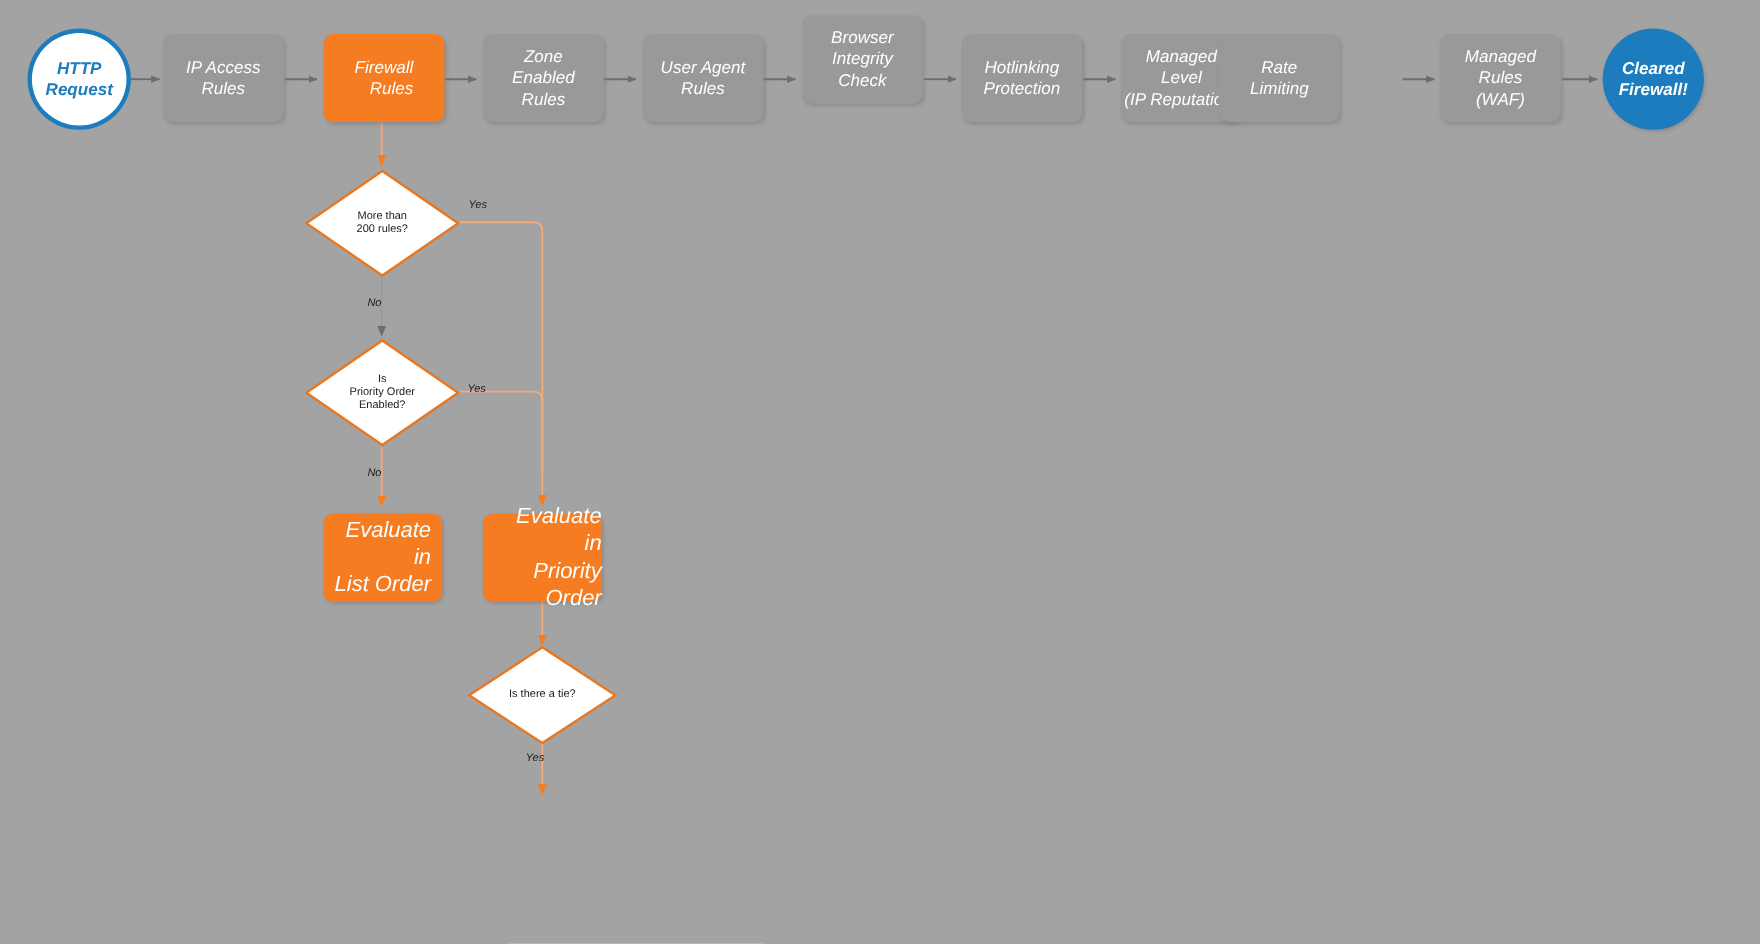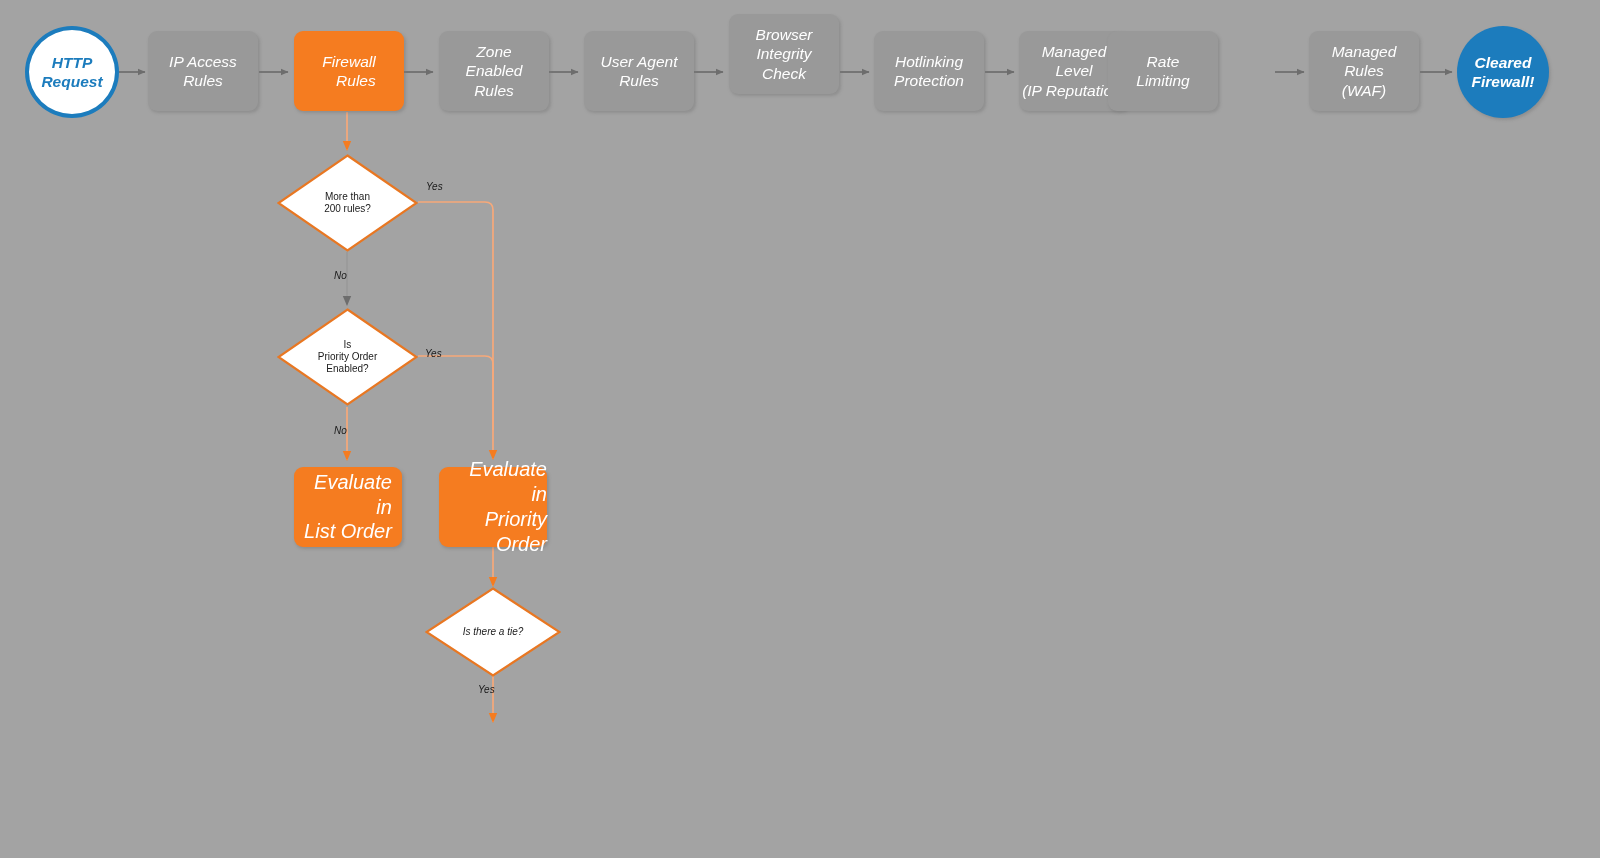--- a/index.html
+++ b/index.html
@@ -234,21 +234,21 @@
 
   <div class="diamond" style="left:277px; top:308px; width:141px; height:98px;">
     <svg class="shape" viewBox="0 0 141 98" preserveAspectRatio="none">
       <polygon points="70.5,1.5 139.5,49 70.5,96.5 1.5,49" fill="#ffffff" stroke="#E87722" stroke-width="2.2"></polygon>
     </svg>
     <div class="label">Is
 Priority Order
 Enabled?</div>
   </div>
 
-  <div class="diamond" style="left:425px; top:587px; width:136px; height:90px;font-style:italic;">
+  <div class="diamond" style="left:425px; top:587px; width:136px; height:90px;">
     <svg class="shape" viewBox="0 0 136 90" preserveAspectRatio="none">
       <polygon points="68,1.5 134.5,45 68,88.5 1.5,45" fill="#ffffff" stroke="#E87722" stroke-width="2.2"></polygon>
     </svg>
     <div class="label">Is there a tie?</div>
   </div>
 
   <div class="node result" style="left:294px; top:467px; width:108px; height:80px;">
     <span>Evaluate
 in
 List Order</span>

